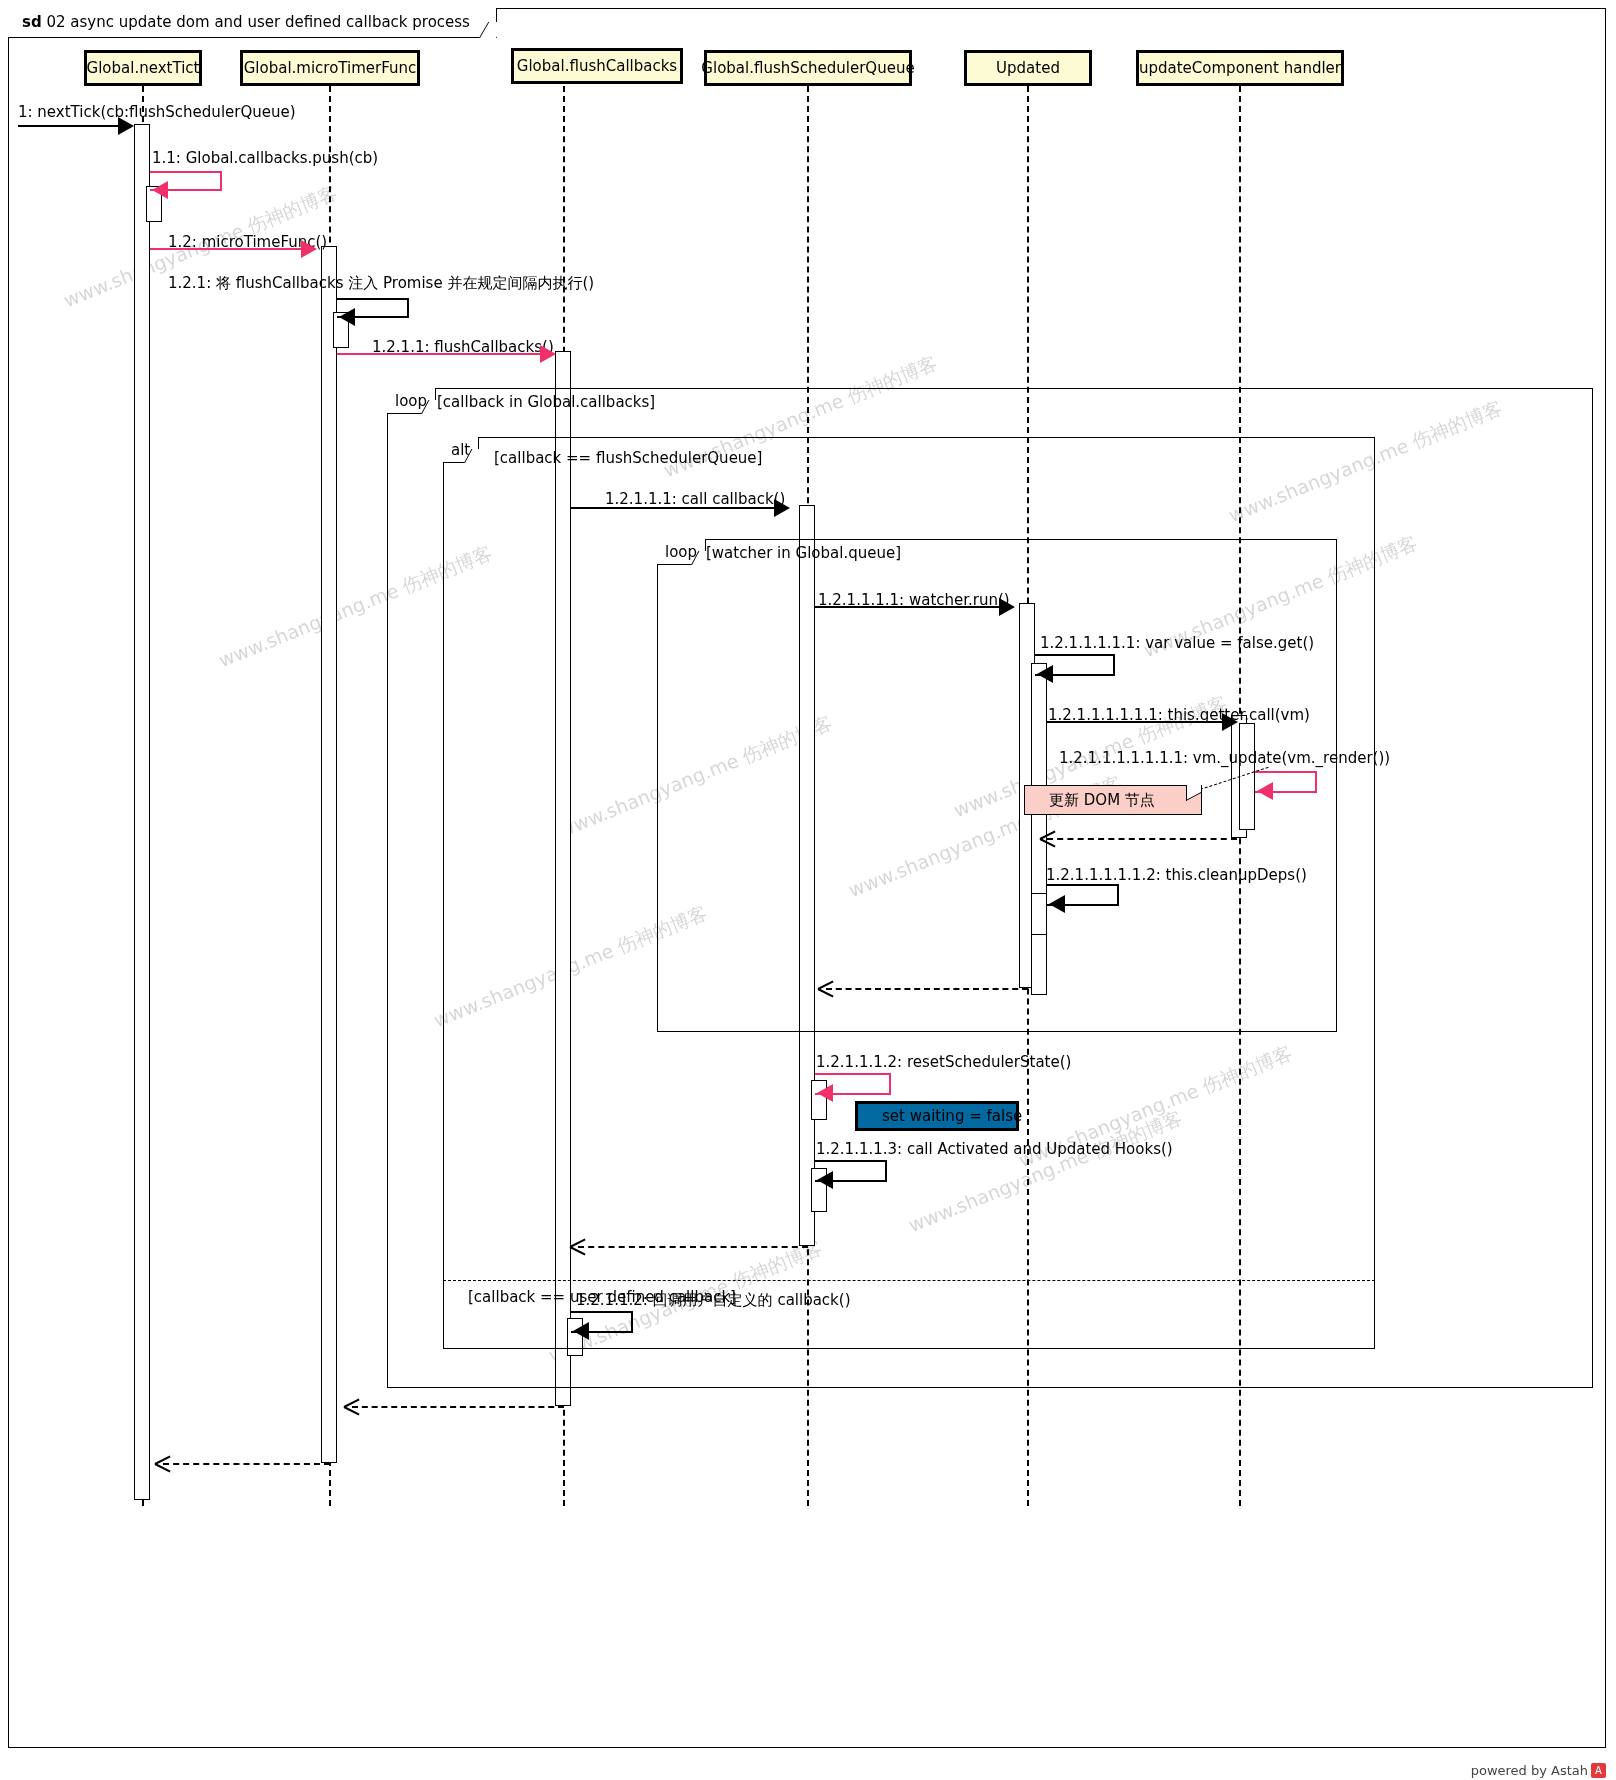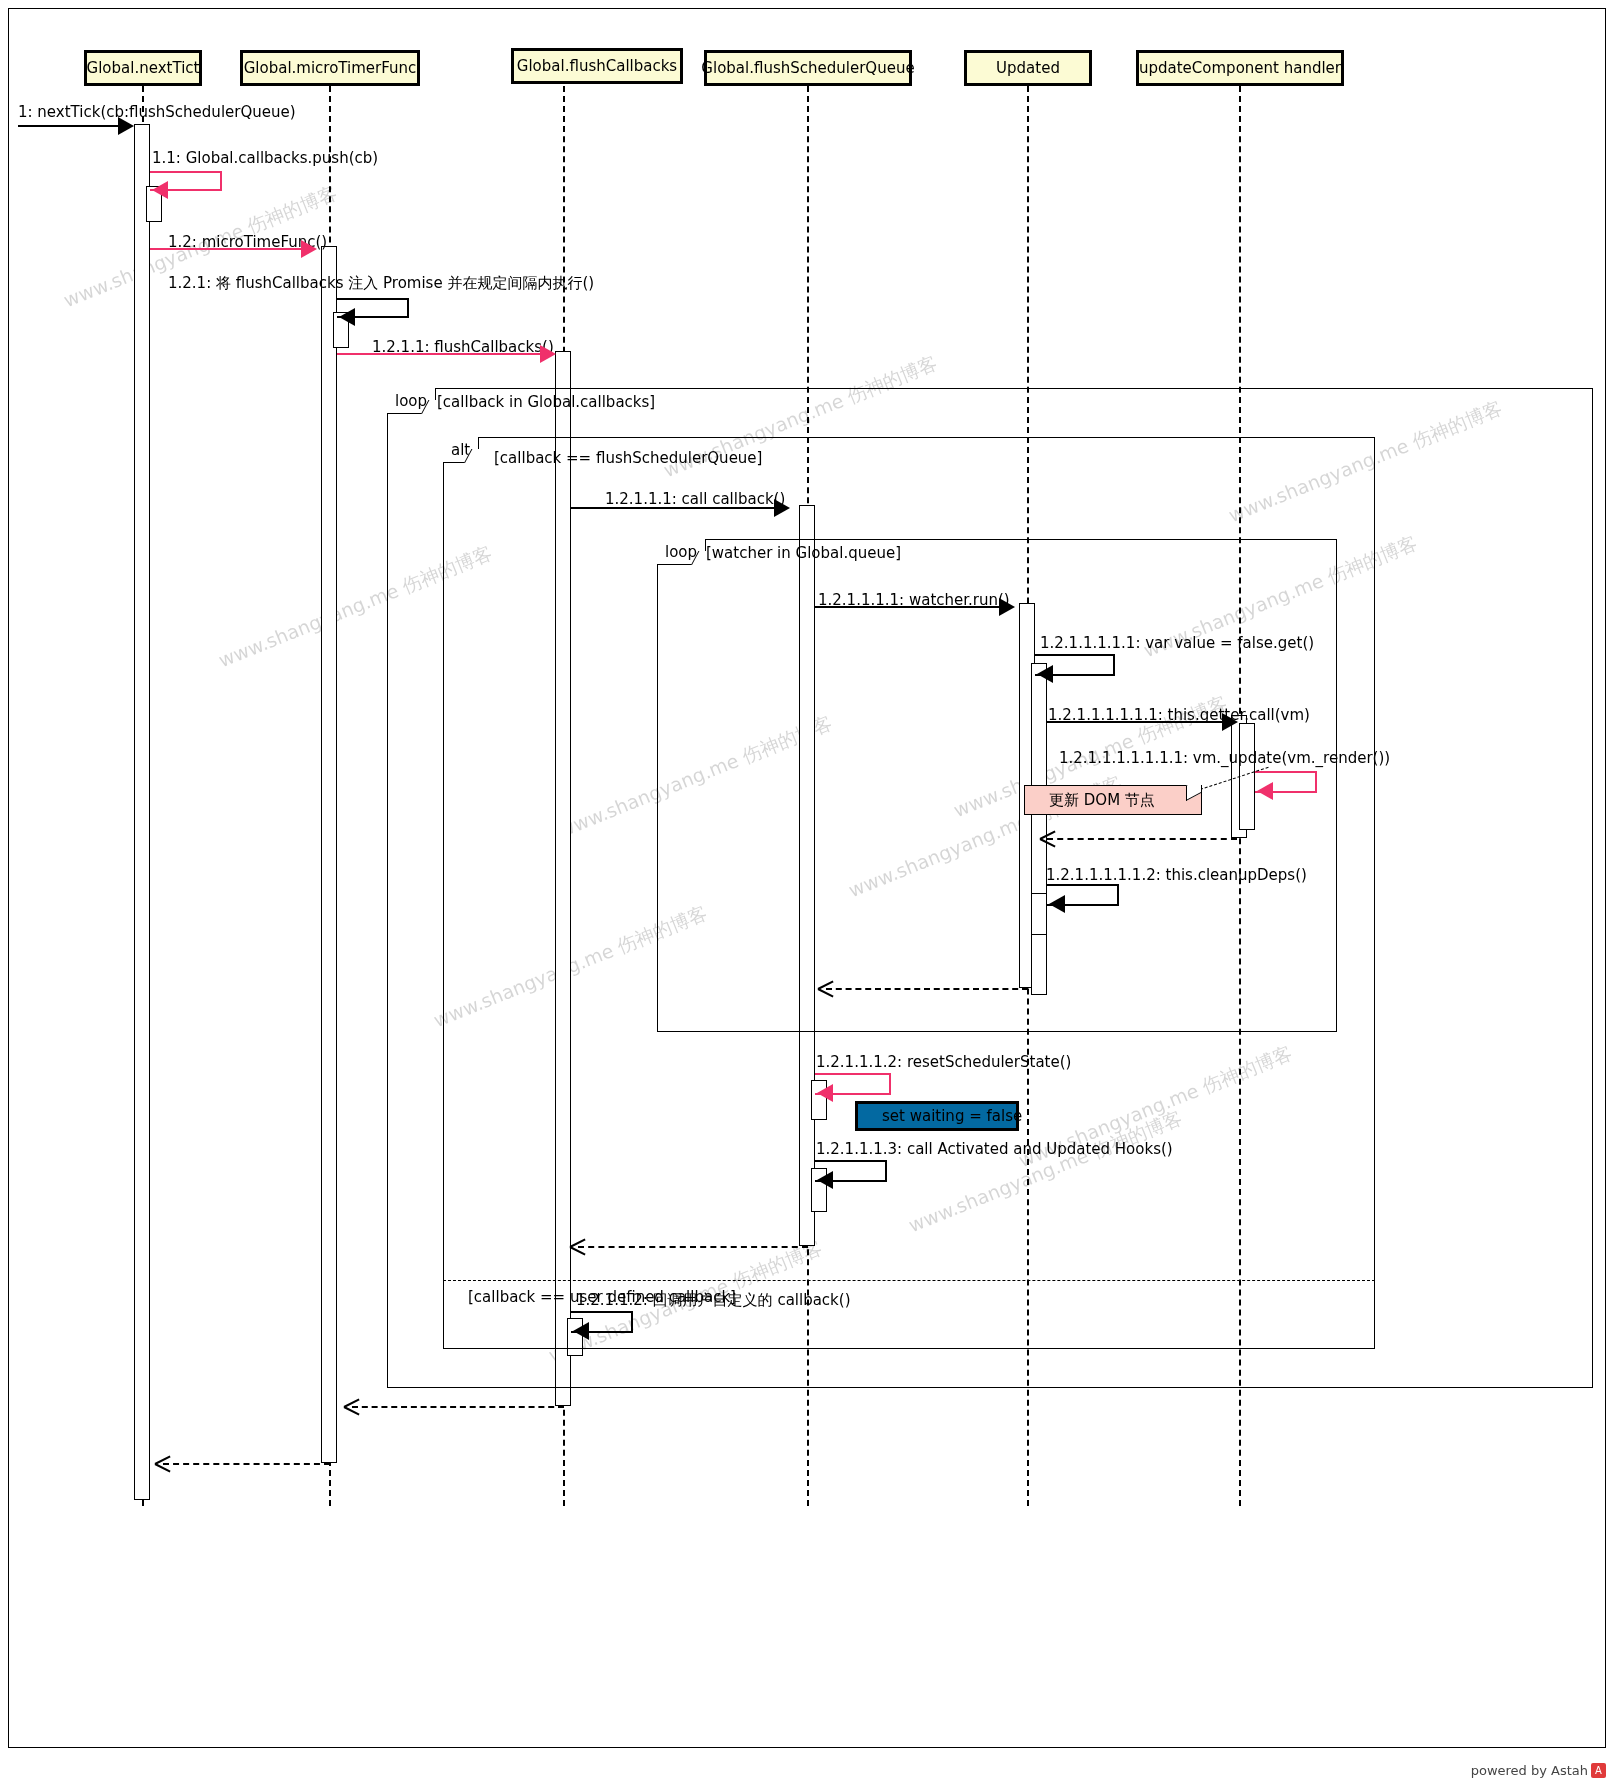--- a/index.html
+++ b/index.html
@@ -90,20 +90,24 @@
   <div class="wm" style="left:555px;top:820px;transform:rotate(-22deg);">www.shangyang.me 伤神的博客</div>
   <div class="wm" style="left:660px;top:460px;transform:rotate(-22deg);">www.shangyang.me 伤神的博客</div>
   <div class="wm" style="left:845px;top:880px;transform:rotate(-22deg);">www.shangyang.me 伤神的博客</div>
   <div class="wm" style="left:905px;top:1215px;transform:rotate(-22deg);">www.shangyang.me 伤神的博客</div>
   <div class="wm" style="left:950px;top:800px;transform:rotate(-22deg);">www.shangyang.me 伤神的博客</div>
   <div class="wm" style="left:1015px;top:1150px;transform:rotate(-22deg);">www.shangyang.me 伤神的博客</div>
   <div class="wm" style="left:1140px;top:640px;transform:rotate(-22deg);">www.shangyang.me 伤神的博客</div>
   <div class="wm" style="left:1225px;top:505px;transform:rotate(-22deg);">www.shangyang.me 伤神的博客</div>
 
   <div class="abs" id="frame"></div>
+  <div class="abs" id="frame-tab">
+    <span class="kw">sd</span>
+    <span>02 async update dom and user defined callback process</span>
+  </div>
 
   <div class="abs head" style="left:84px;top:50px;width:118px;">
     <span>Global.nextTict</span>
     </div>
   <div class="abs head" style="left:240px;top:50px;width:180px;">
     <span>Global.microTimerFunc</span>
     </div>
   <div class="abs head" style="left:478px;top:48px;width:172px;margin-left:33px;">
     <span>Global.flushCallbacks</span>
     </div>

